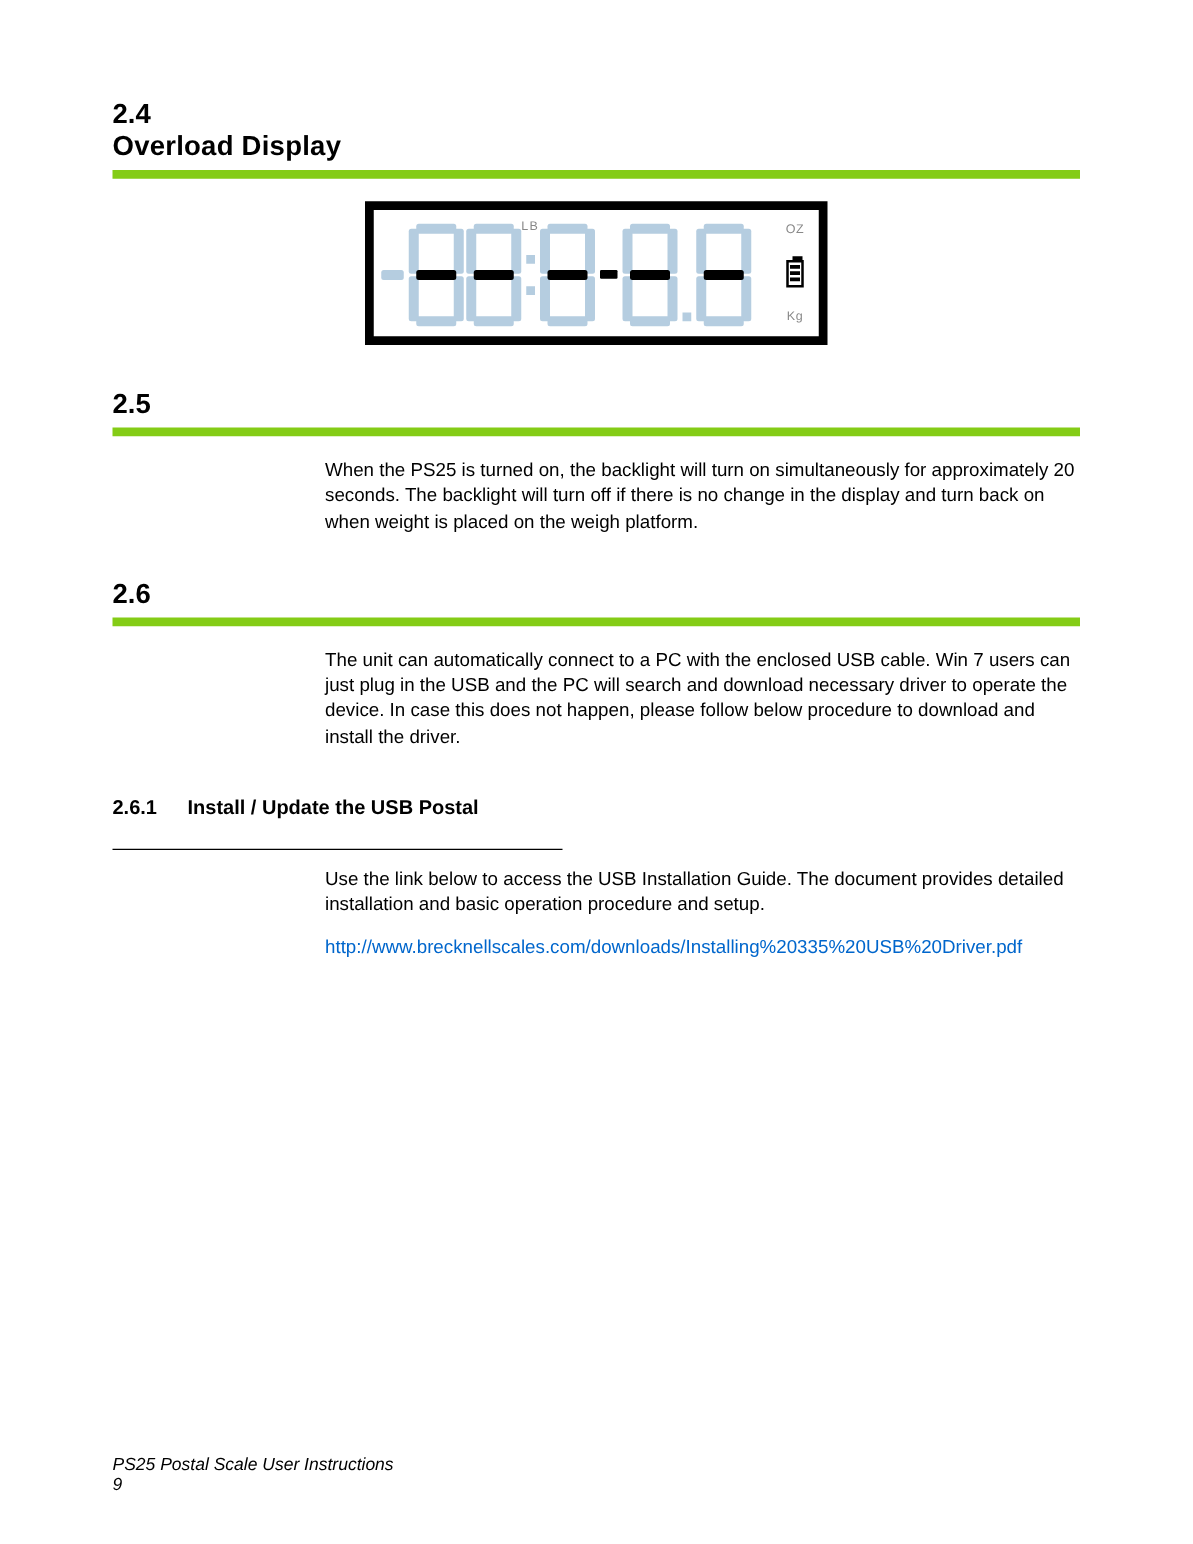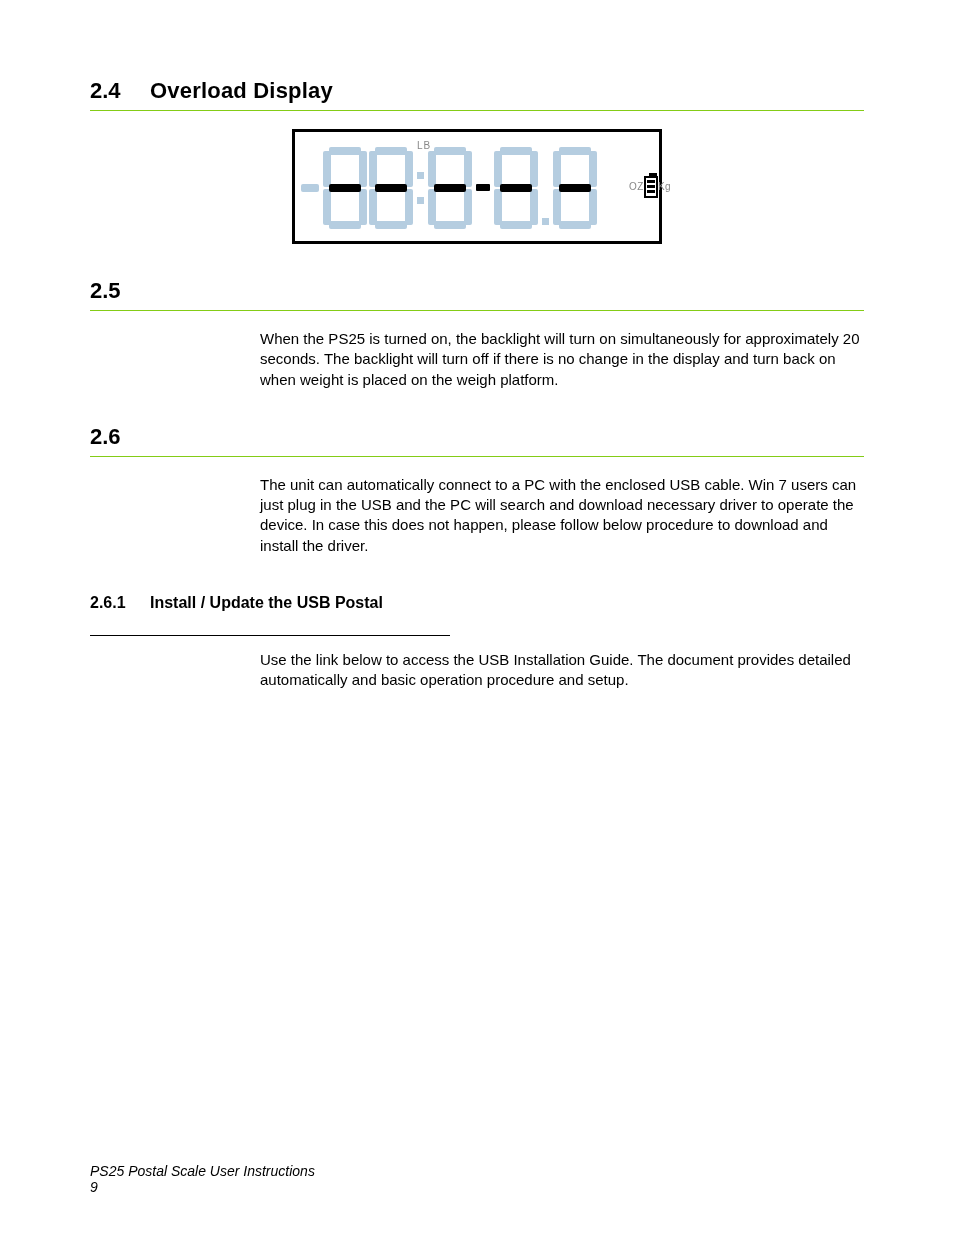--- a/index.html
+++ b/index.html
@@ -9,23 +9,24 @@
     background: #fff;
     font-family: Arial, Helvetica, sans-serif;
     color: #000;
     position: relative;
     padding: 78px 90px 0 90px;
   }
   .section { margin-bottom: 34px; }
   .h2-row {
     display: flex;
     align-items: baseline;
-    border-bottom: 1px solid #84cc16;
+    border-bottom: 7px solid #84cc16;
     padding-bottom: 6px;
     margin-bottom: 18px;
+    flex-direction: column;
   }
   .h2-num {
     font-family: Arial, Helvetica, sans-serif;
     font-weight: 900;
     font-size: 22px;
     width: 60px;
     flex-shrink: 0;
   }
   .h2-title {
     font-family: Arial, Helvetica, sans-serif;
@@ -59,21 +60,21 @@
     margin-bottom: 14px;
   }
   .body-text.link { color: #0066cc; }
   .lcd-wrap {
     display: flex;
     justify-content: center;
     margin-top: 8px;
     margin-bottom: 30px;
   }
   .lcd {
-    border: 3px solid #000000;
+    border: 7px solid #000000;
     background: #fff;
     width: 370px;
     height: 115px;
     padding: 10px 8px 8px 6px;
     display: flex;
     align-items: center;
     position: relative;
   }
   .seg-area {
     display: flex;
@@ -114,21 +115,22 @@
   }
   .colon .dot { width:7px; height:7px; background:#b5cde0; }
   .mid-dash { width:14px; height:7px; background:#000; border-radius:1px; margin:0 2px; }
   .decimal { width:7px; height:7px; background:#b5cde0; align-self:flex-end; margin:0 2px 4px 2px; }
   .side-labels {
     position: absolute;
     right: 8px;
     top: 10px;
     bottom: 10px;
     display: flex;
-    flex-direction: row;
+    flex-direction: column;
+    justify-content: space-between;
     align-items: center;
     width: 22px;
   }
   .unit-lb {
     position: absolute;
     top: 8px;
     left: 50%;
     transform: translateX(-60px);
     font-size: 10px;
     color: #888;
@@ -255,19 +257,20 @@
 <div class="section">
   <div class="h2-row">
     <div class="h2-num">2.6</div>
   </div>
   <p class="body-text">The unit can automatically connect to a PC with the enclosed USB cable. Win 7 users can just plug in the USB and the PC will search and download necessary driver to operate the device. In case this does not happen, please follow below procedure to download and install the driver.</p>
 
   <div class="h3-row">
     <div class="h3-num">2.6.1</div>
     <div class="h3-title">Install / Update the USB Postal</div>
   </div>
-  <p class="body-text">Use the link below to access the USB Installation Guide. The document provides detailed automatically and basic operation procedure and setup.</p>
+  <p class="body-text">Use the link below to access the USB Installation Guide. The document provides detailed installation and basic operation procedure and setup.</p>
+  <p class="body-text link">http://www.brecknellscales.com/downloads/Installing%20335%20USB%20Driver.pdf</p>
 </div>
 
 <div class="footer">
   <span>PS25 Postal Scale User Instructions</span>
   <span>9</span>
 </div>
 
 </body></html>

